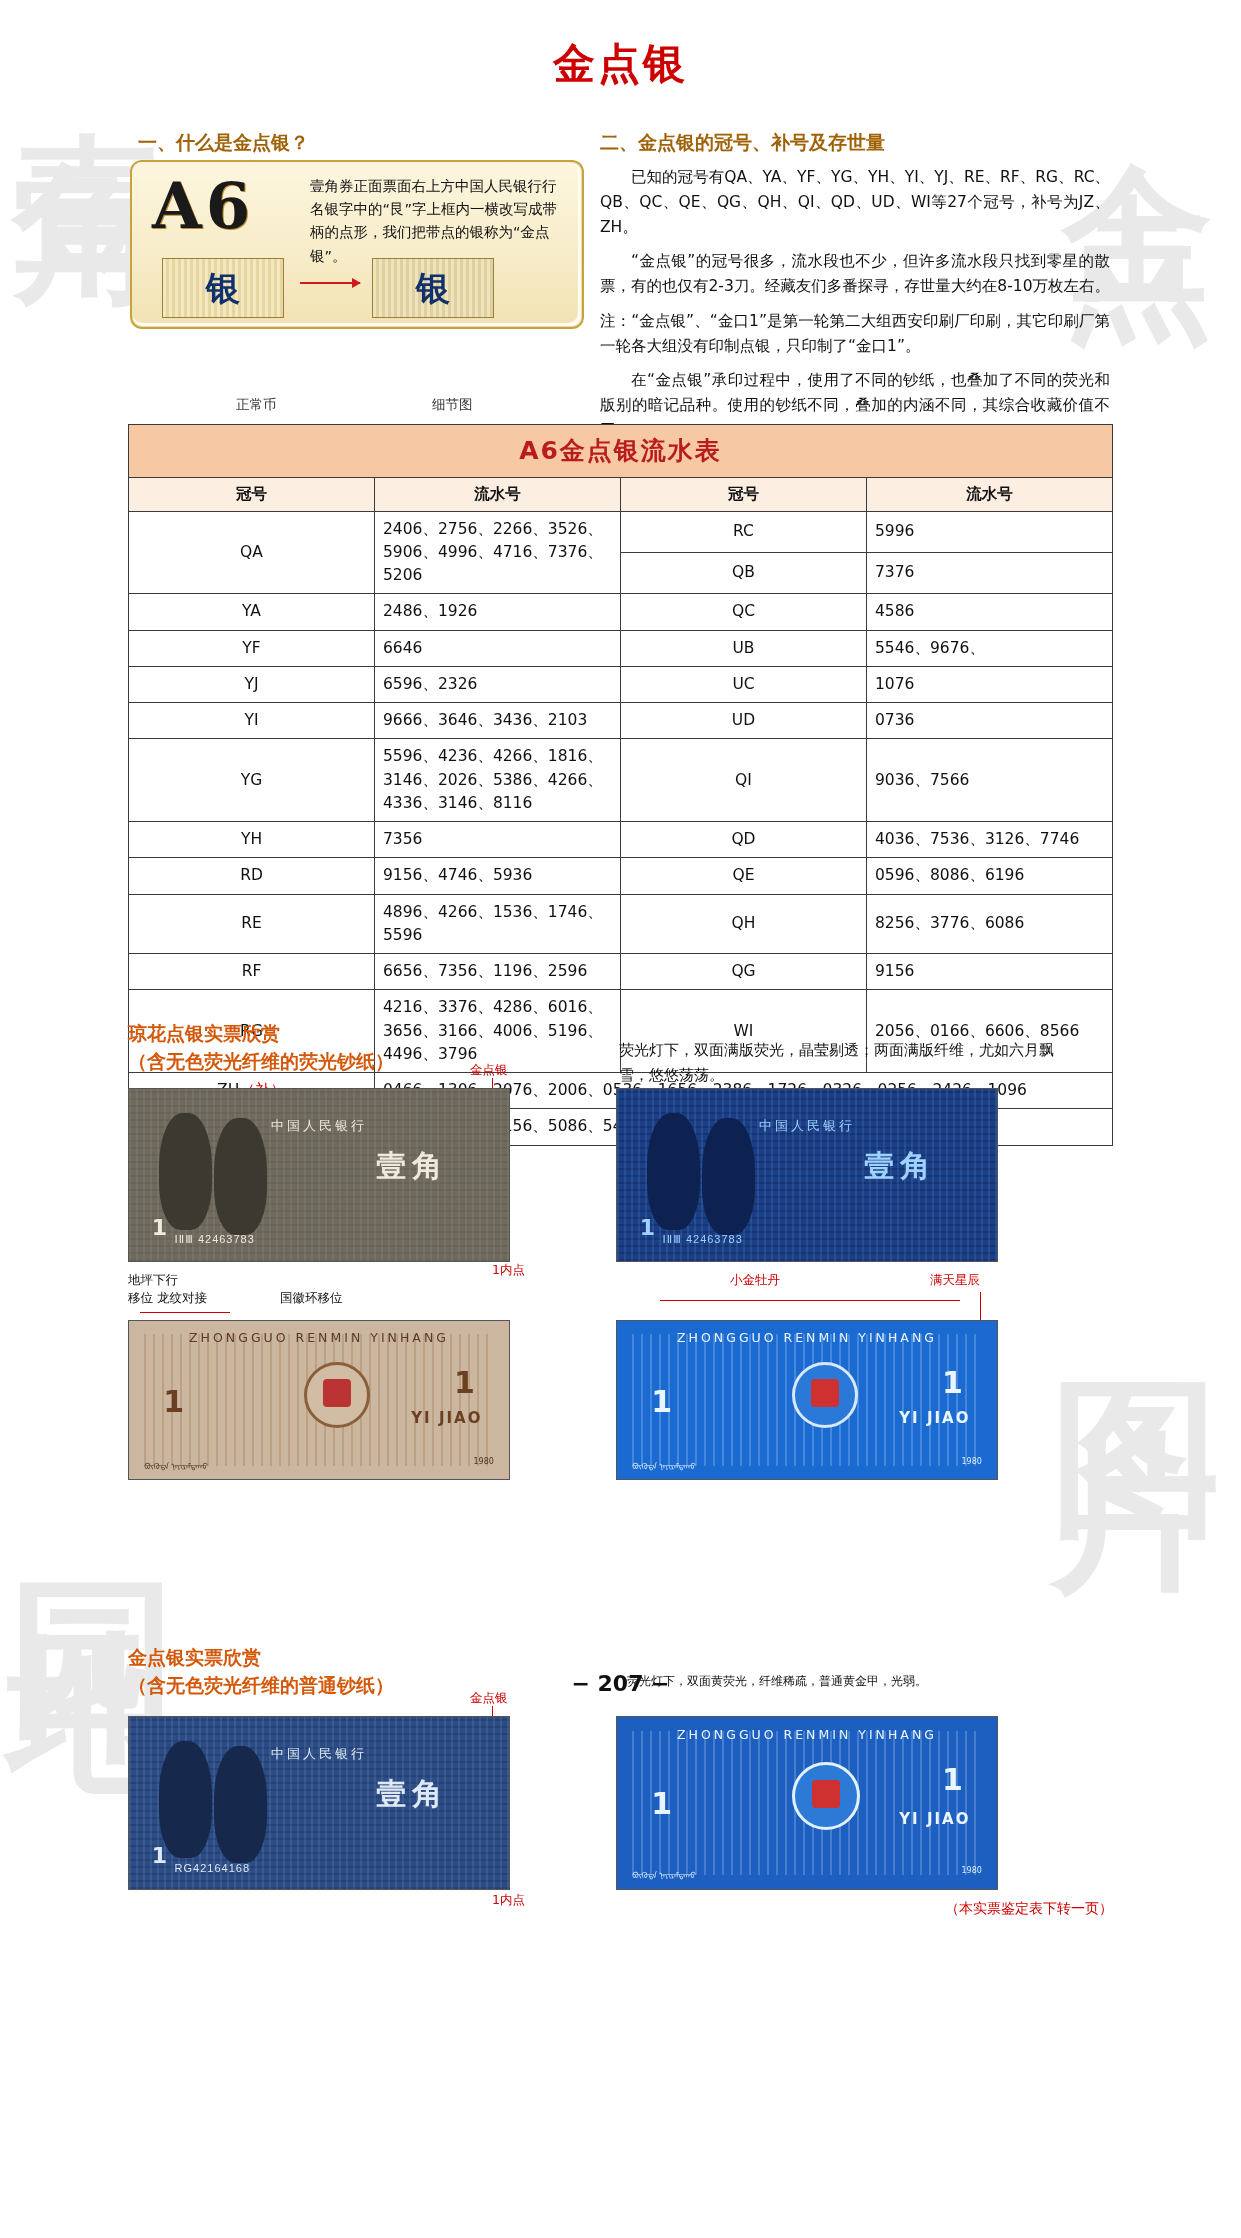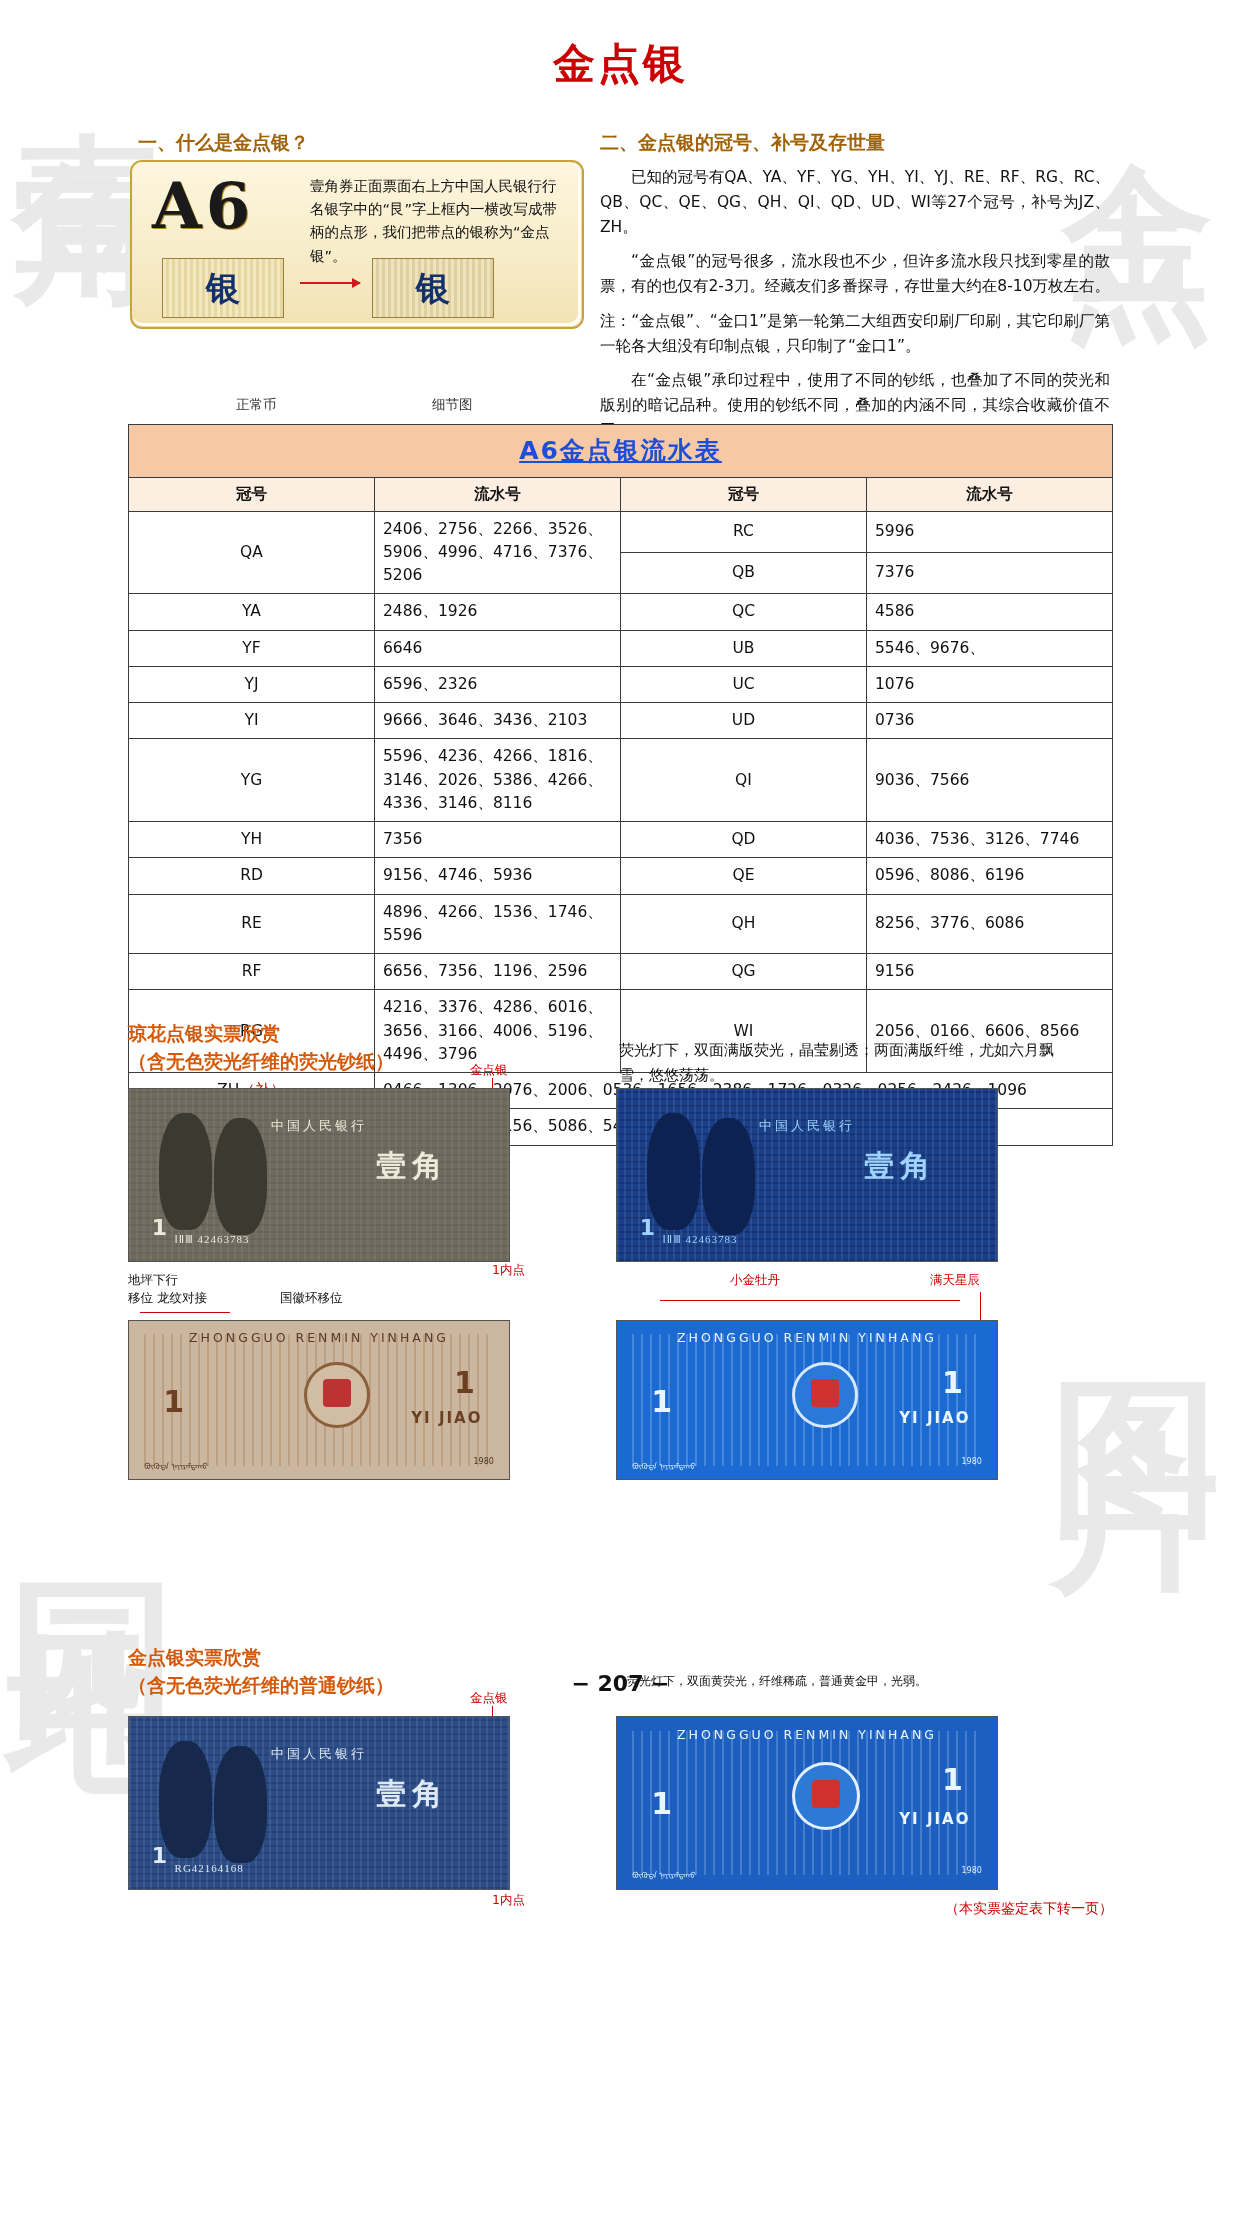--- a/index.html
+++ b/index.html
@@ -69,43 +69,43 @@
   }
   .cap1,.cap2{position:absolute;top:396px;font-size:13.5px;color:#333;}
   .cap1{left:236px;}
   .cap2{left:432px;}
 
   
   .tablewrap{position:absolute;left:128px;top:424px;width:985px;}
   table{border-collapse:collapse;width:985px;table-layout:fixed;}
   table,td,th{border:1px solid #3b3b3b;}
   .tbl-title{
-    background:#f6c9a4;color:#1d4ed8;font-size:25px;font-weight:bold;
-    text-align:center;padding:7px 16px;letter-spacing:2px;text-decoration:underline;
+    background:#f6c9a4;color:#b91c1c;font-size:25px;font-weight:bold;
+    text-align:center;padding:7px 16px;letter-spacing:2px;
   }
   th{background:#fdeee2;font-size:15.5px;font-weight:bold;padding:6px 0;}
   td{font-size:15.5px;padding:6px 8px;line-height:1.5;}
   td.code{text-align:center;width:74px;}
   td.nums{text-align:left;}
   .red{color:#cc0000;}
 
   
   .sub-title{color:#d4580a;font-weight:bold;font-size:19px;line-height:1.45;}
   .s1{position:absolute;left:128px;top:1020px;}
   .s2{position:absolute;left:128px;top:1644px;}
   .note-right1{position:absolute;left:612px;top:1038px;width:455px;font-size:15px;line-height:1.65;margin-left:7px;}
   .note-right2{position:absolute;left:612px;top:1672px;width:455px;font-size:12px;line-height:1.65;margin-left:15px;}
 
   
   .note{position:absolute;border:1px solid #555;}
   .bankline{
     position:absolute;left:0;right:0;top:7%;text-align:center;font-size:13px;letter-spacing:3px;margin-top:16px;
   }
   .denom{position:absolute;right:16%;top:33%;font-size:30px;font-weight:bold;letter-spacing:6px;}
-  .serial{position:absolute;left:12%;bottom:9%;font-size:11px;letter-spacing:1px;font-family:Liberation Serif, serif;}
+  .serial{position:absolute;left:12%;bottom:9%;font-size:11px;letter-spacing:1px;font-family:Liberation Sans, sans-serif;}
   .bignum{position:absolute;left:6%;bottom:12%;font-size:22px;font-weight:bold;}
   .faces{position:absolute;left:8%;top:14%;width:30%;height:68%;}
   .face{position:absolute;width:46%;height:100%;border-radius:45% 45% 40% 40%;}
 
   
   .n1{left:128px;top:1088px;width:380px;height:172px;background:#6f6a5d;}
   .n1 .bankline,.n1 .denom,.n1 .bignum,.n1 .serial{color:#efe9dc;}
   .n1 .face{background:#3c3930;}
   .n1 .f1{left:0;top:0;}
   .n1 .f2{left:48%;top:4%;}

